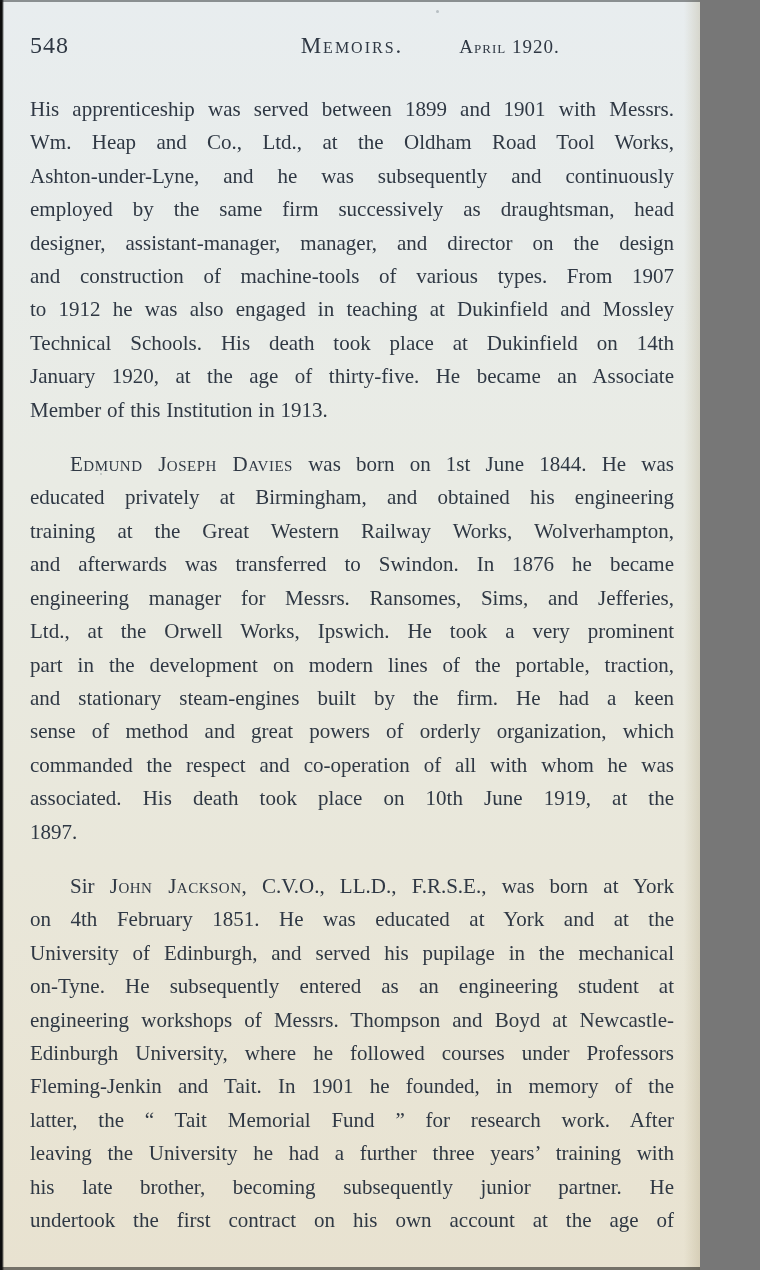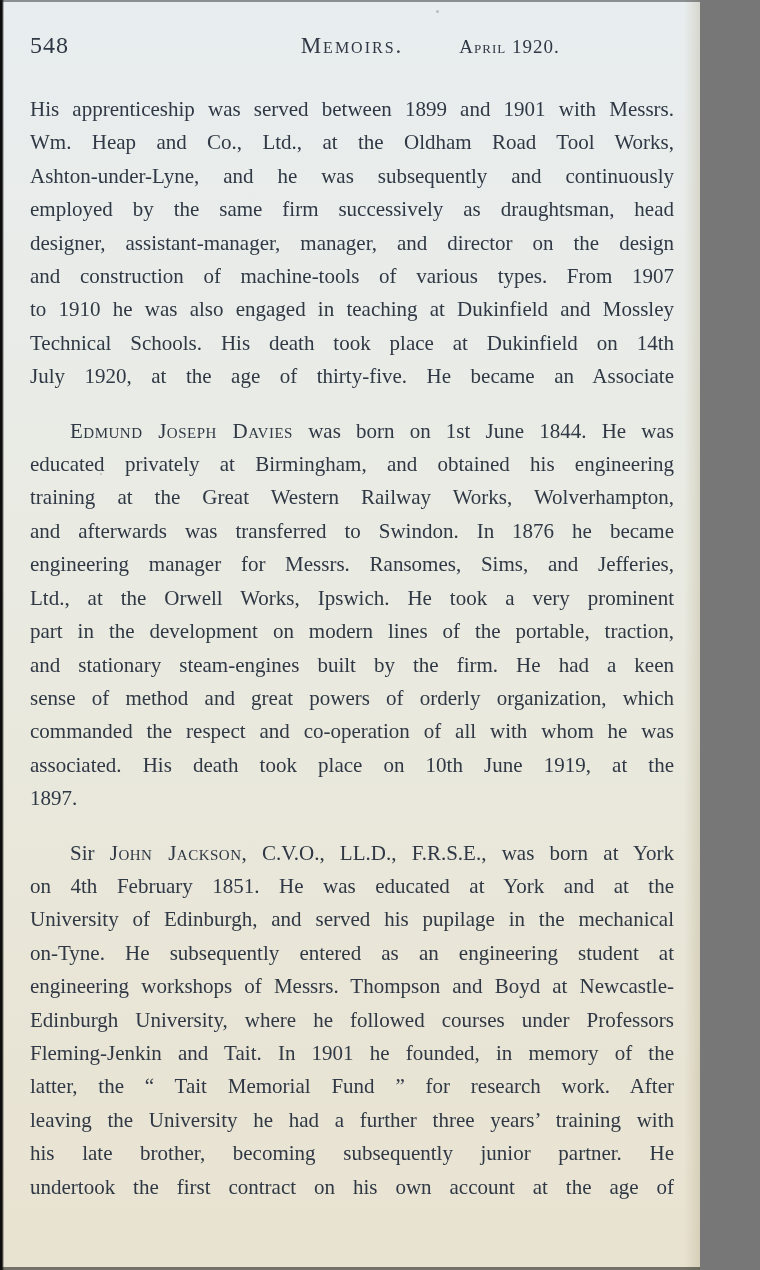--- a/index.html
+++ b/index.html
@@ -64,23 +64,24 @@
 
   <main>
 
     <section class="para">
       <div class="ln jl">His apprenticeship was served between 1899 and 1901 with Messrs.</div>
       <div class="ln jl">Wm. Heap and Co., Ltd., at the Oldham Road Tool Works,</div>
       <div class="ln jl">Ashton-under-Lyne, and he was subsequently and continuously</div>
       <div class="ln jl">employed by the same firm successively as draughtsman, head</div>
       <div class="ln jl">designer, assistant-manager, manager, and director on the design</div>
       <div class="ln jl">and construction of machine-tools of various types.  From 1907</div>
-      <div class="ln jl">to 1910 he was also engaged in teaching at Dukinfield and Mossley</div>
+      <div class="ln jl">to 1912 he was also engaged in teaching at Dukinfield and Mossley</div>
       <div class="ln jl">Technical Schools.  His death took place at Dukinfield on 14th</div>
-      <div class="ln jl">July 1920, at the age of thirty-five.  He became an Associate</div>
+      <div class="ln jl">January 1920, at the age of thirty-five.  He became an Associate</div>
+      <div class="ln">Member of this Institution in 1913.</div>
     </section>
 
     <section class="para">
       <div class="ln jl indent"><span class="sc">Edmund Joseph Davies</span><span> was born on 1st June 1844.  He was</span></div>
       <div class="ln jl">educated privately at Birmingham, and obtained his engineering</div>
       <div class="ln jl">training at the Great Western Railway Works, Wolverhampton,</div>
       <div class="ln jl">and afterwards was transferred to Swindon.  In 1876 he became</div>
       <div class="ln jl">engineering manager for Messrs. Ransomes, Sims, and Jefferies,</div>
       <div class="ln jl">Ltd., at the Orwell Works, Ipswich.  He took a very prominent</div>
       <div class="ln jl">part in the development on modern lines of the portable, traction,</div>

